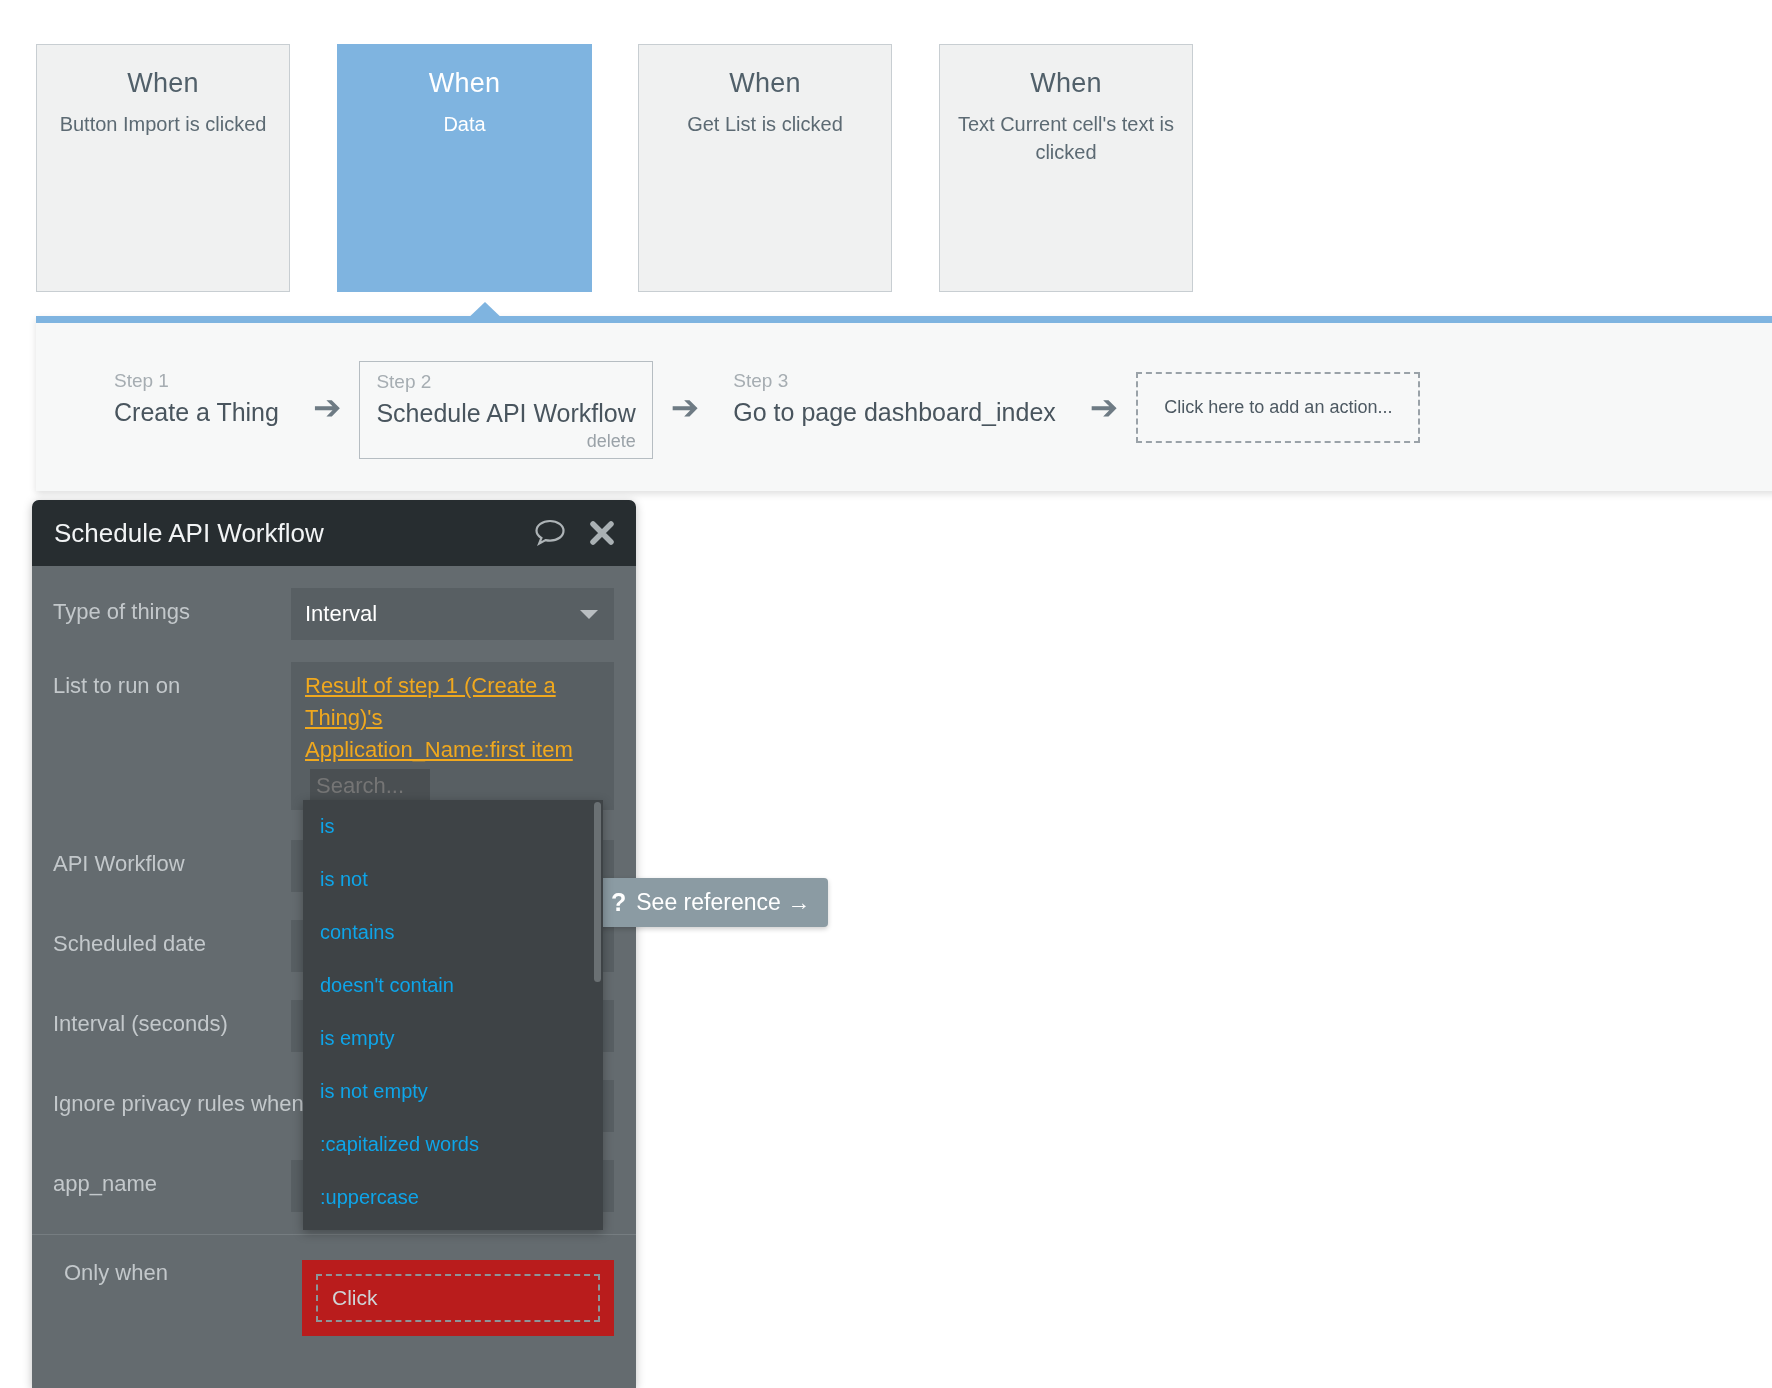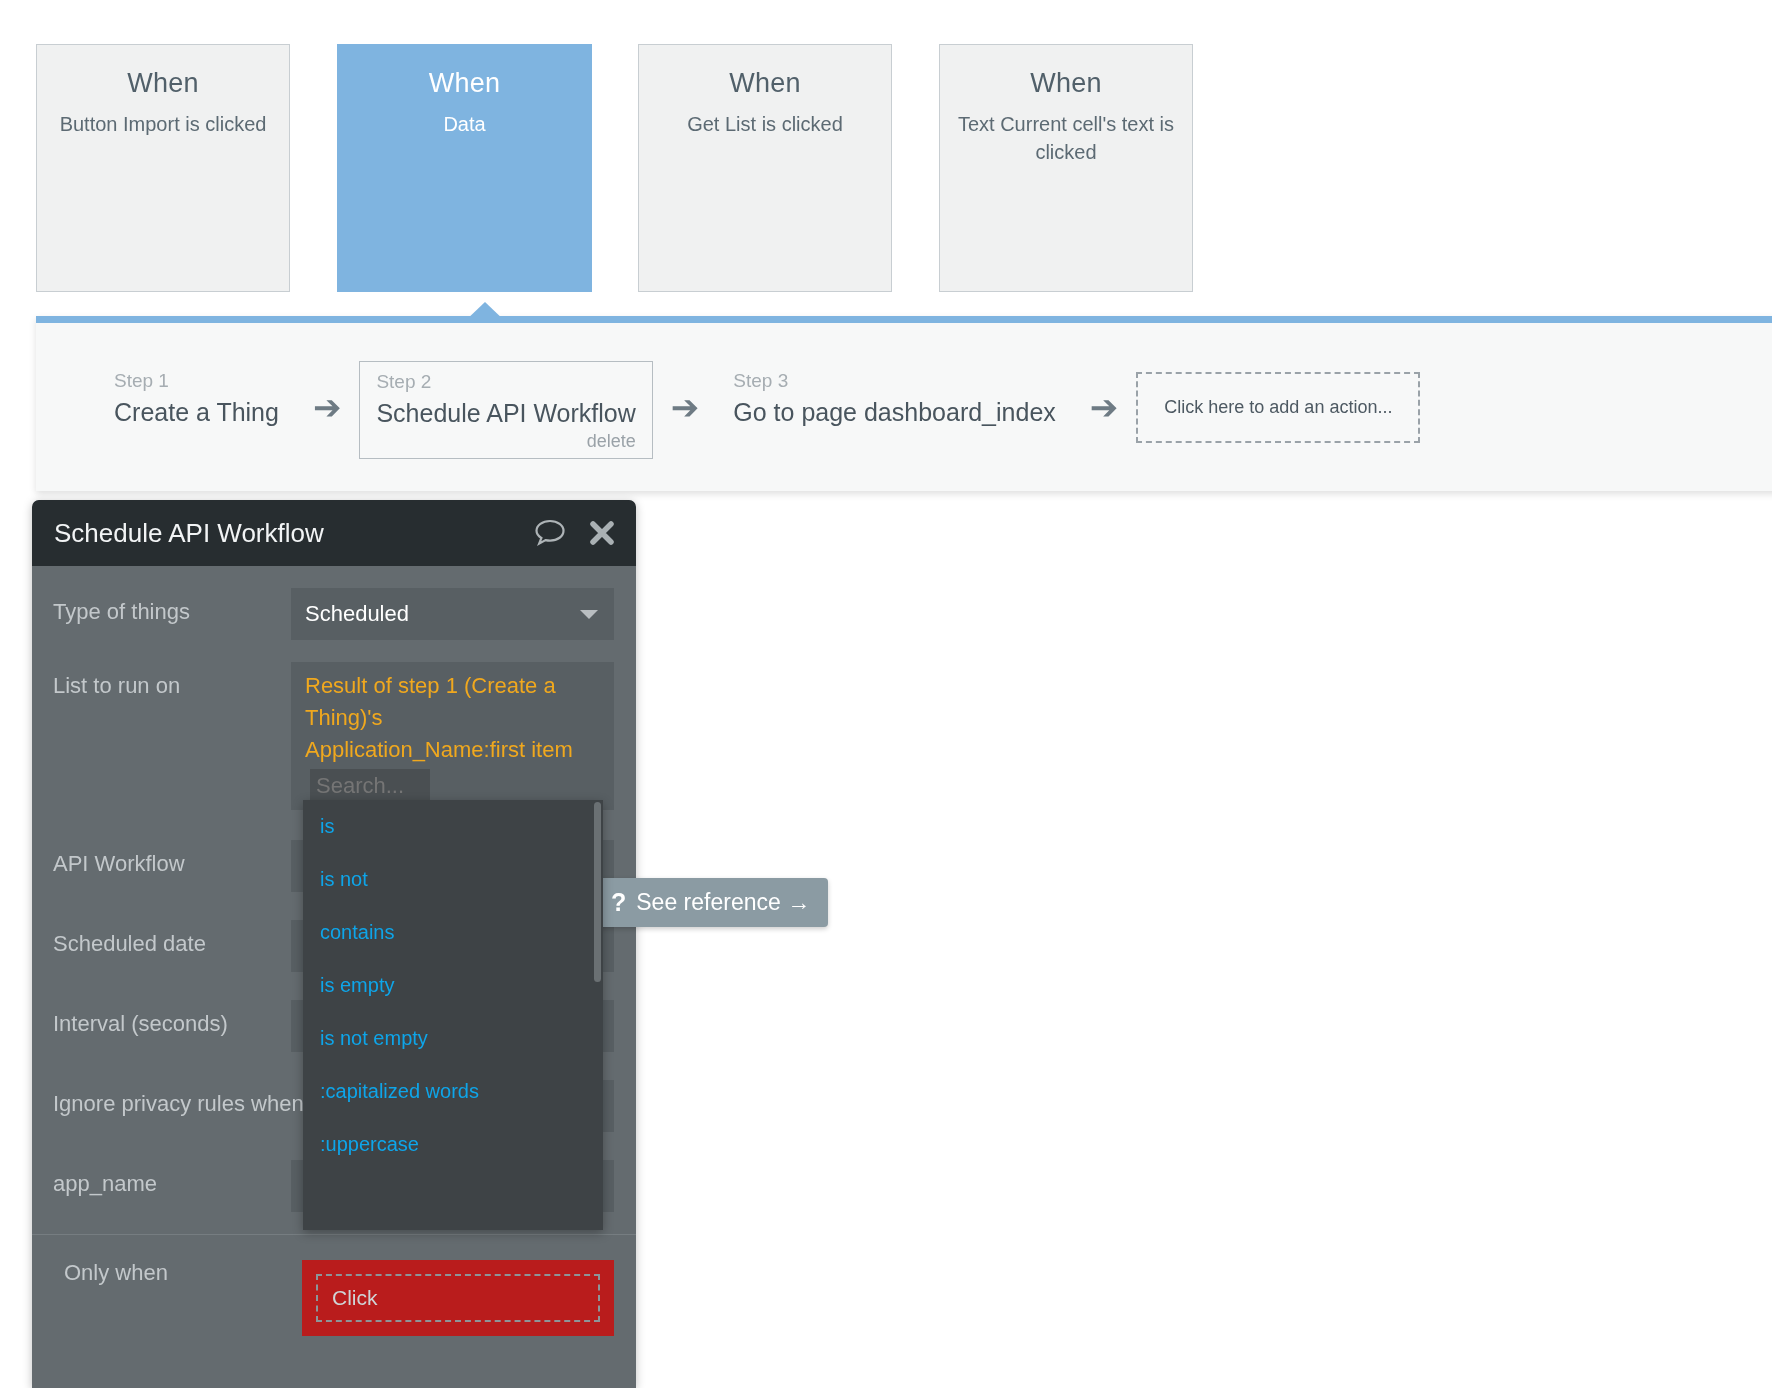--- a/index.html
+++ b/index.html
@@ -255,30 +255,30 @@
         </span>
       </div>
     </div>
 
     <div class="prop-body">
 
       <div class="field-row">
         <div class="field-label">Type of things</div>
         <div class="field-ctl">
           <div class="select-box">
-            <span>Scheduled</span>
+            <span>Interval</span>
             <span class="caret-down"></span>
           </div>
         </div>
       </div>
 
       <div class="field-row" style="margin-bottom:30px;">
         <div class="field-label">List to run on</div>
         <div class="field-ctl">
-          <div class="expr-box" style="height:148px;">
+          <div class="expr-box" style="height:148px;text-decoration:underline;">
             <span>Result of step 1 (Create a Thing)'s Application_Name:first item</span>
           </div>
         </div>
       </div>
 
       <div class="field-row" style="margin-bottom:28px;">
         <div class="field-label">API Workflow</div>
         <div class="field-ctl">
           <div class="plain-box"></div>
         </div>
@@ -328,20 +328,21 @@
     <span class="q">?</span>
     <span>See reference →</span>
   </div>
 
   <input class="ac-search" type="text" placeholder="Search..." style="">
 
   <div class="ac-list">
     <div class="ac-item">is</div>
     <div class="ac-item">is not</div>
     <div class="ac-item">contains</div>
+    <div class="ac-item">doesn't contain</div>
     <div class="ac-item">is empty</div>
     <div class="ac-item">is not empty</div>
     <div class="ac-item">:capitalized words</div>
     <div class="ac-item">:uppercase</div>
     <div class="ac-scroll"></div>
   </div>
 
 </div>
 
 </body></html>

